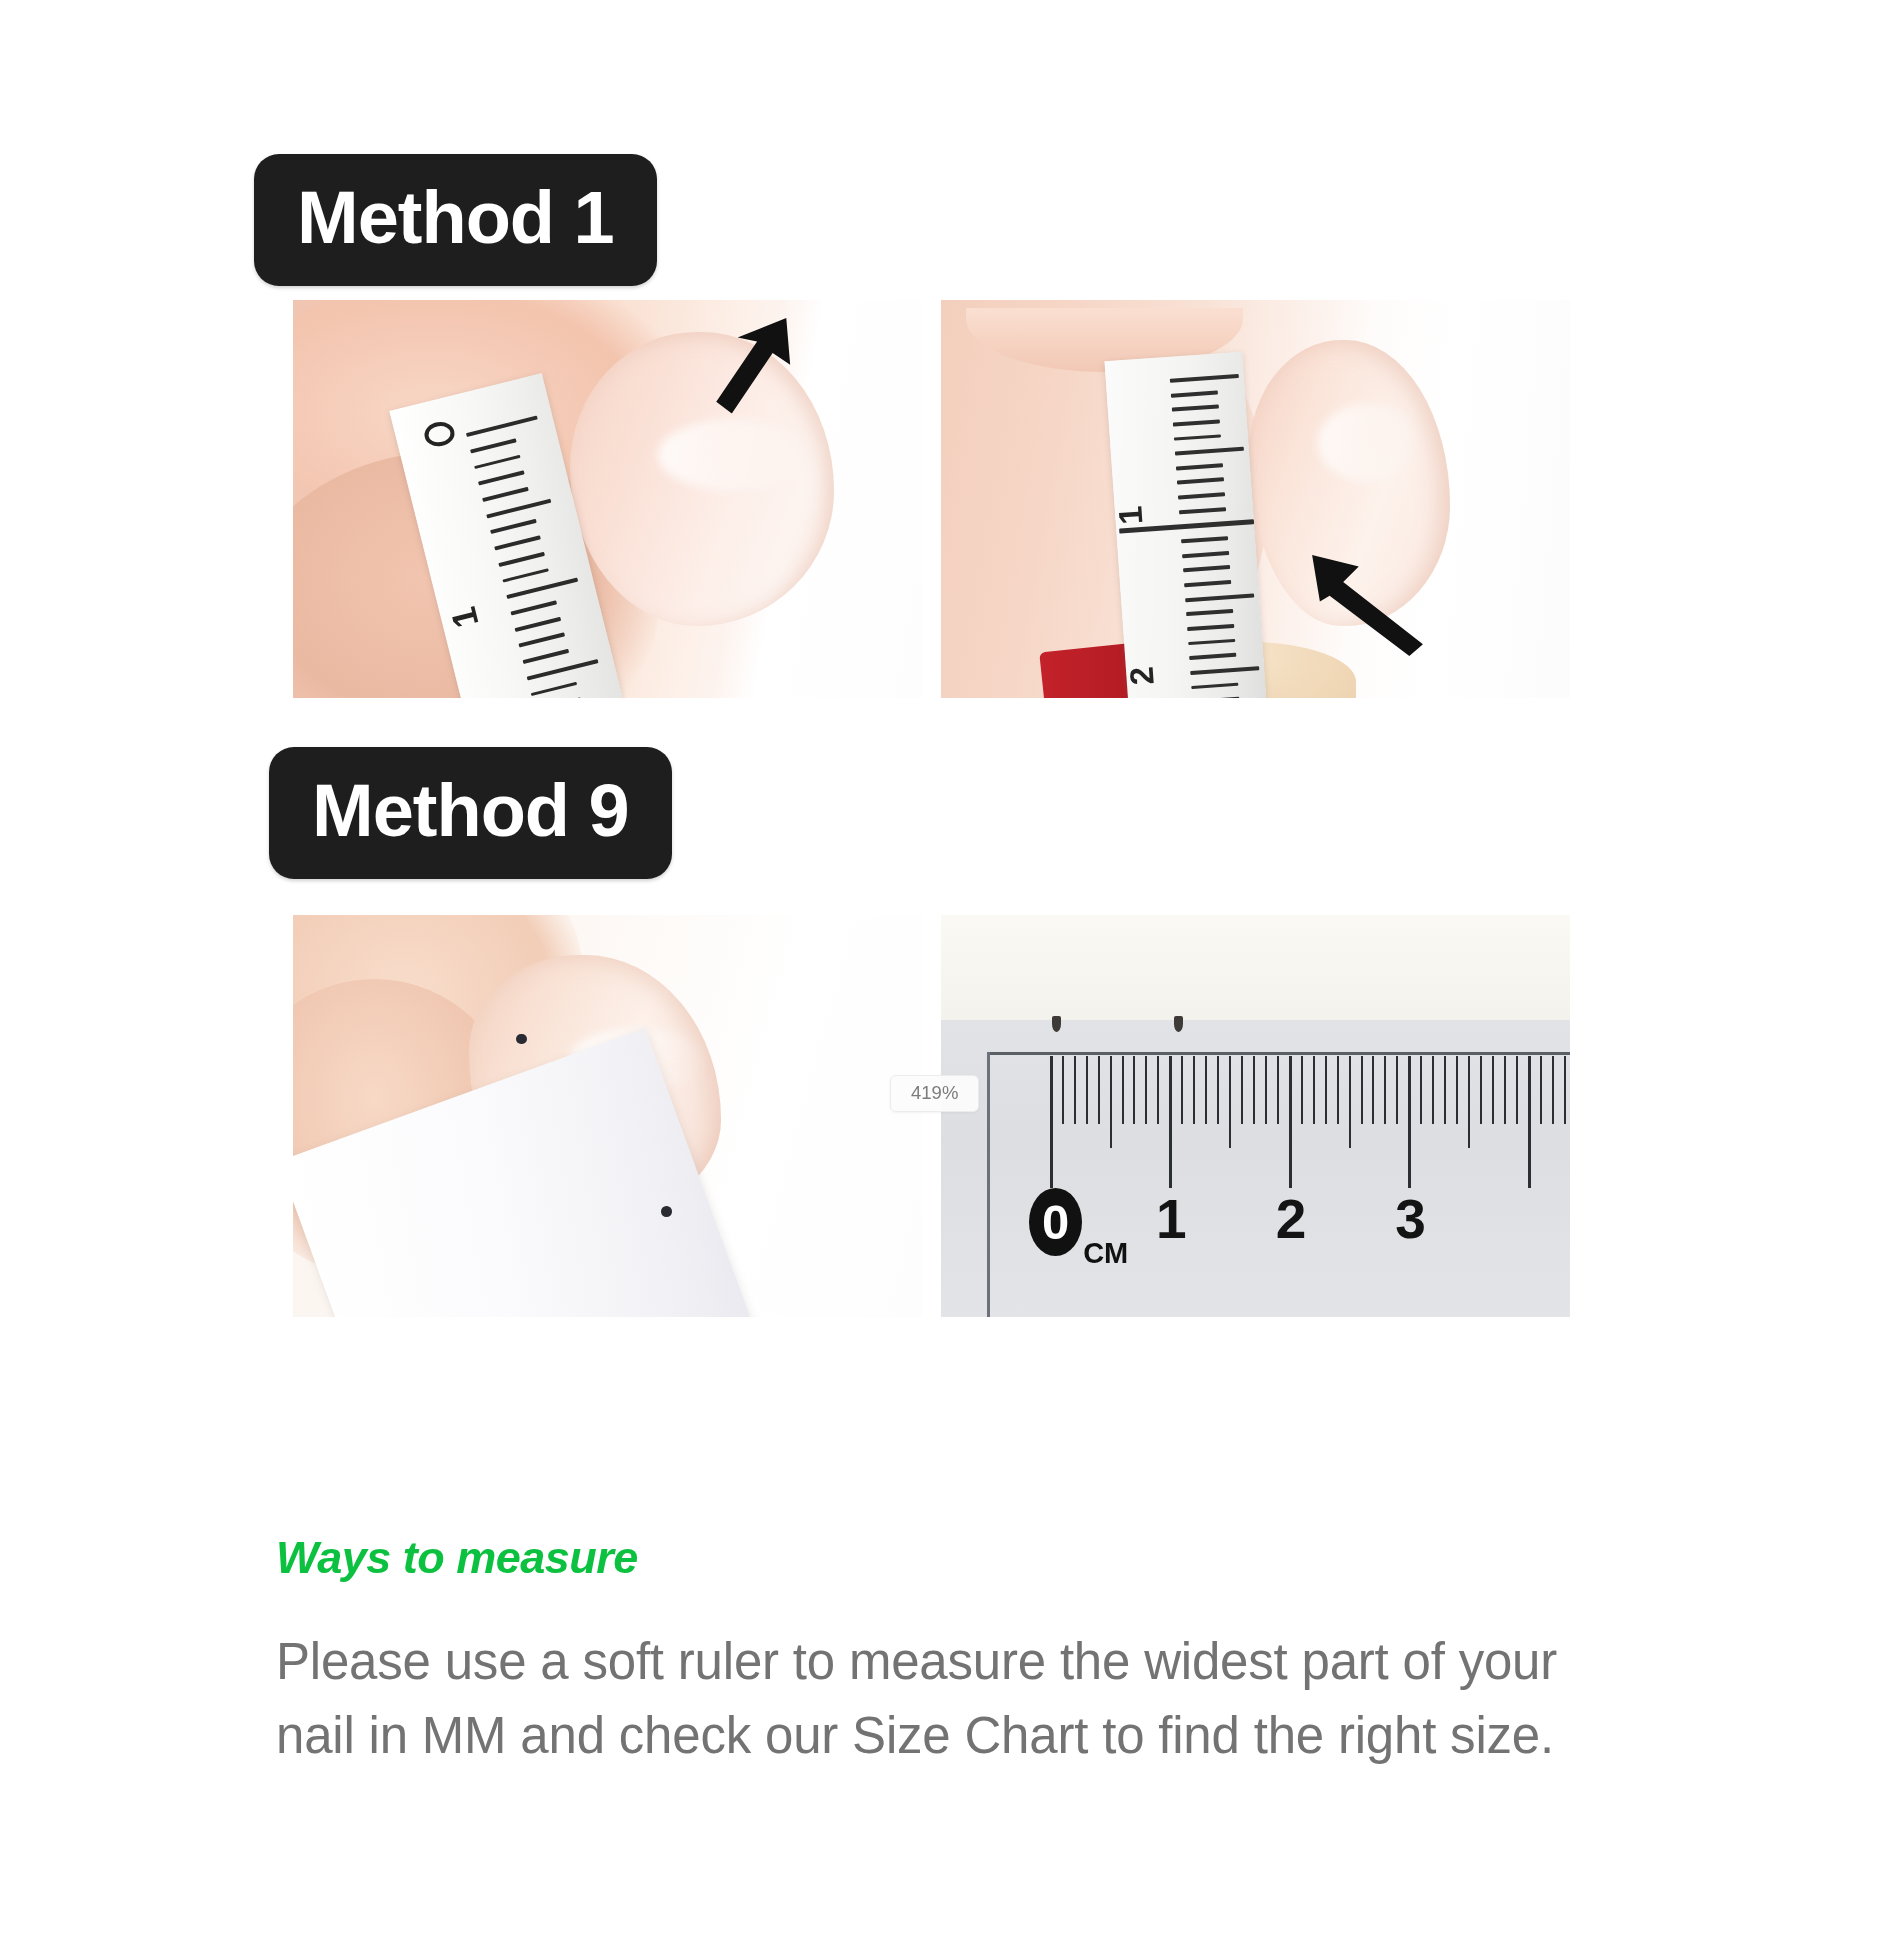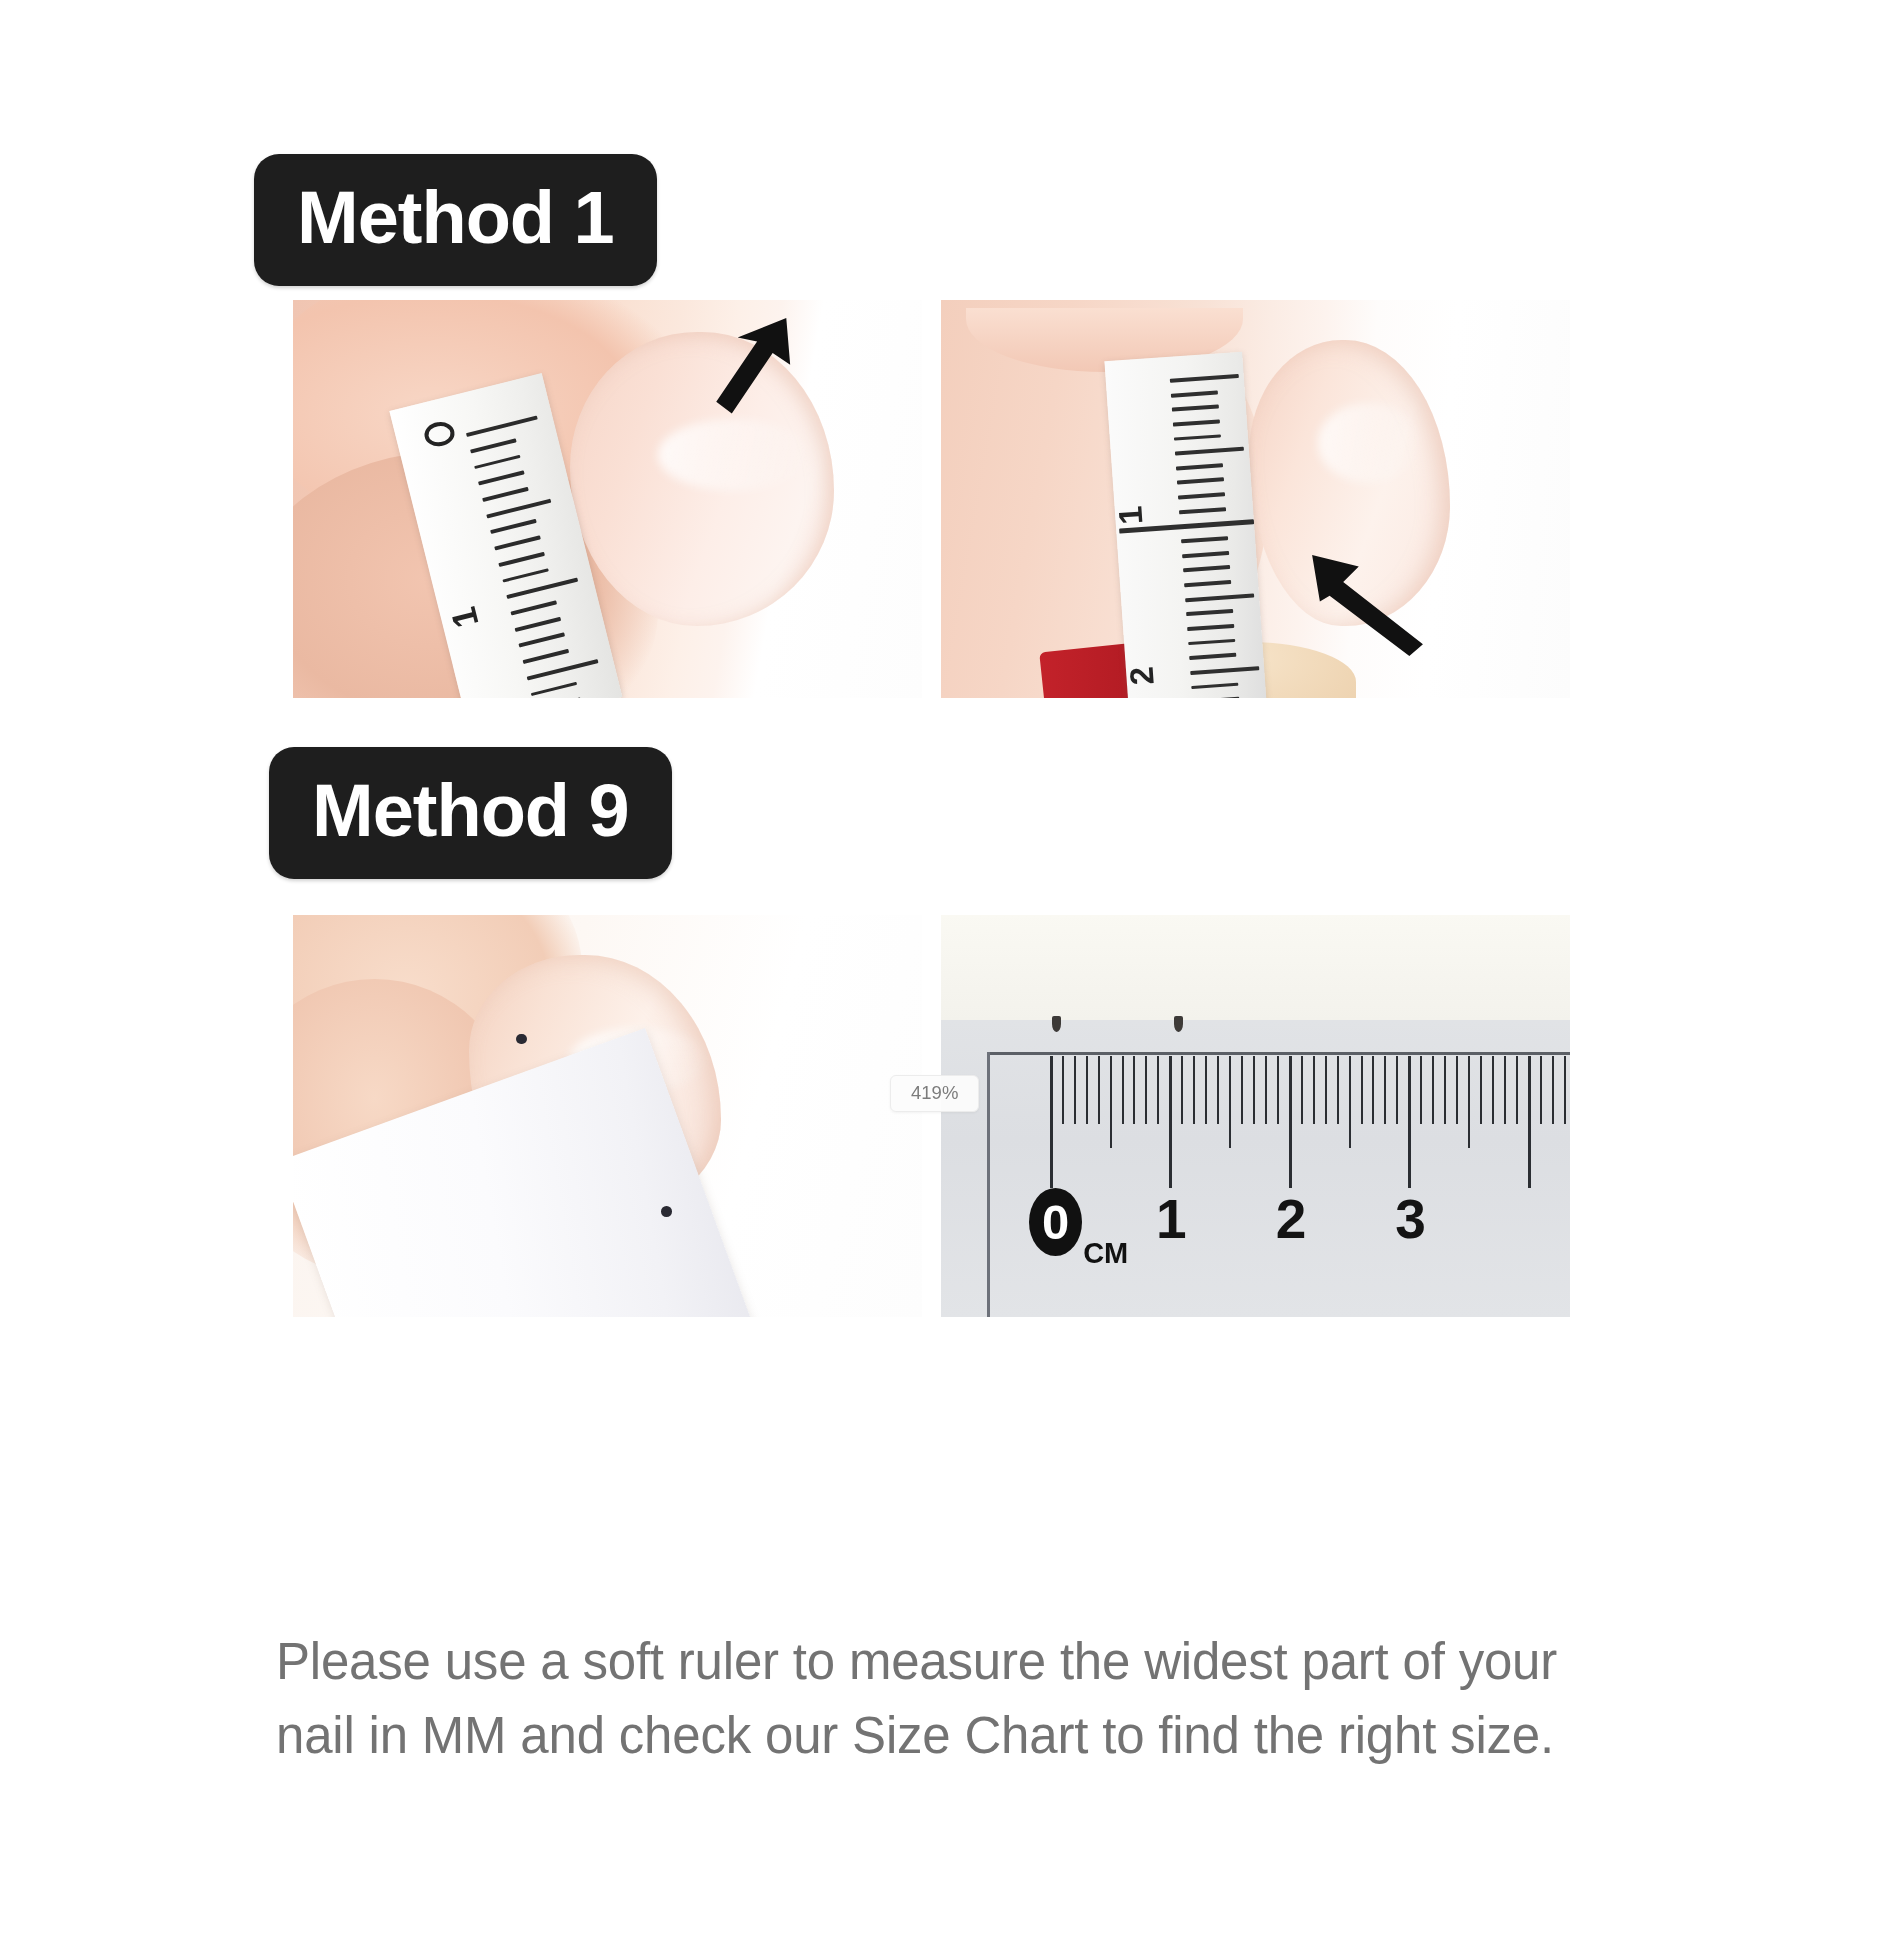--- a/index.html
+++ b/index.html
@@ -461,17 +461,18 @@
       <div class="p4-zero" style="left:14.0%; top:68%;">0</div>
       <div class="p4-cm" style="left:22.6%; top:80%;">CM</div>
       <div class="p4-label" style="left:34.2%; top:69%;">1</div>
       <div class="p4-label" style="left:53.2%; top:69%;">2</div>
       <div class="p4-label" style="left:72.2%; top:69%;">3</div>
     </div>
   </div>
 
   <div class="zoom-chip">419%</div>
 
+  <div class="heading">Ways to measure</div>
 
   <div class="body-copy">Please use a soft ruler to measure the widest part of your nail in MM and check our Size Chart to find the right size.</div>
 
 </div>
 
 
 </body></html>

